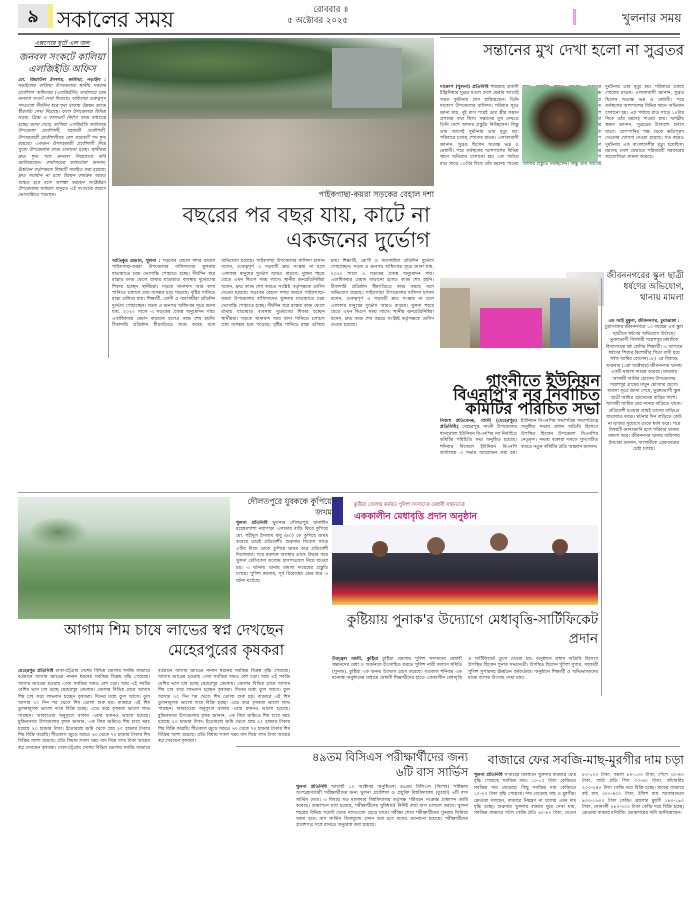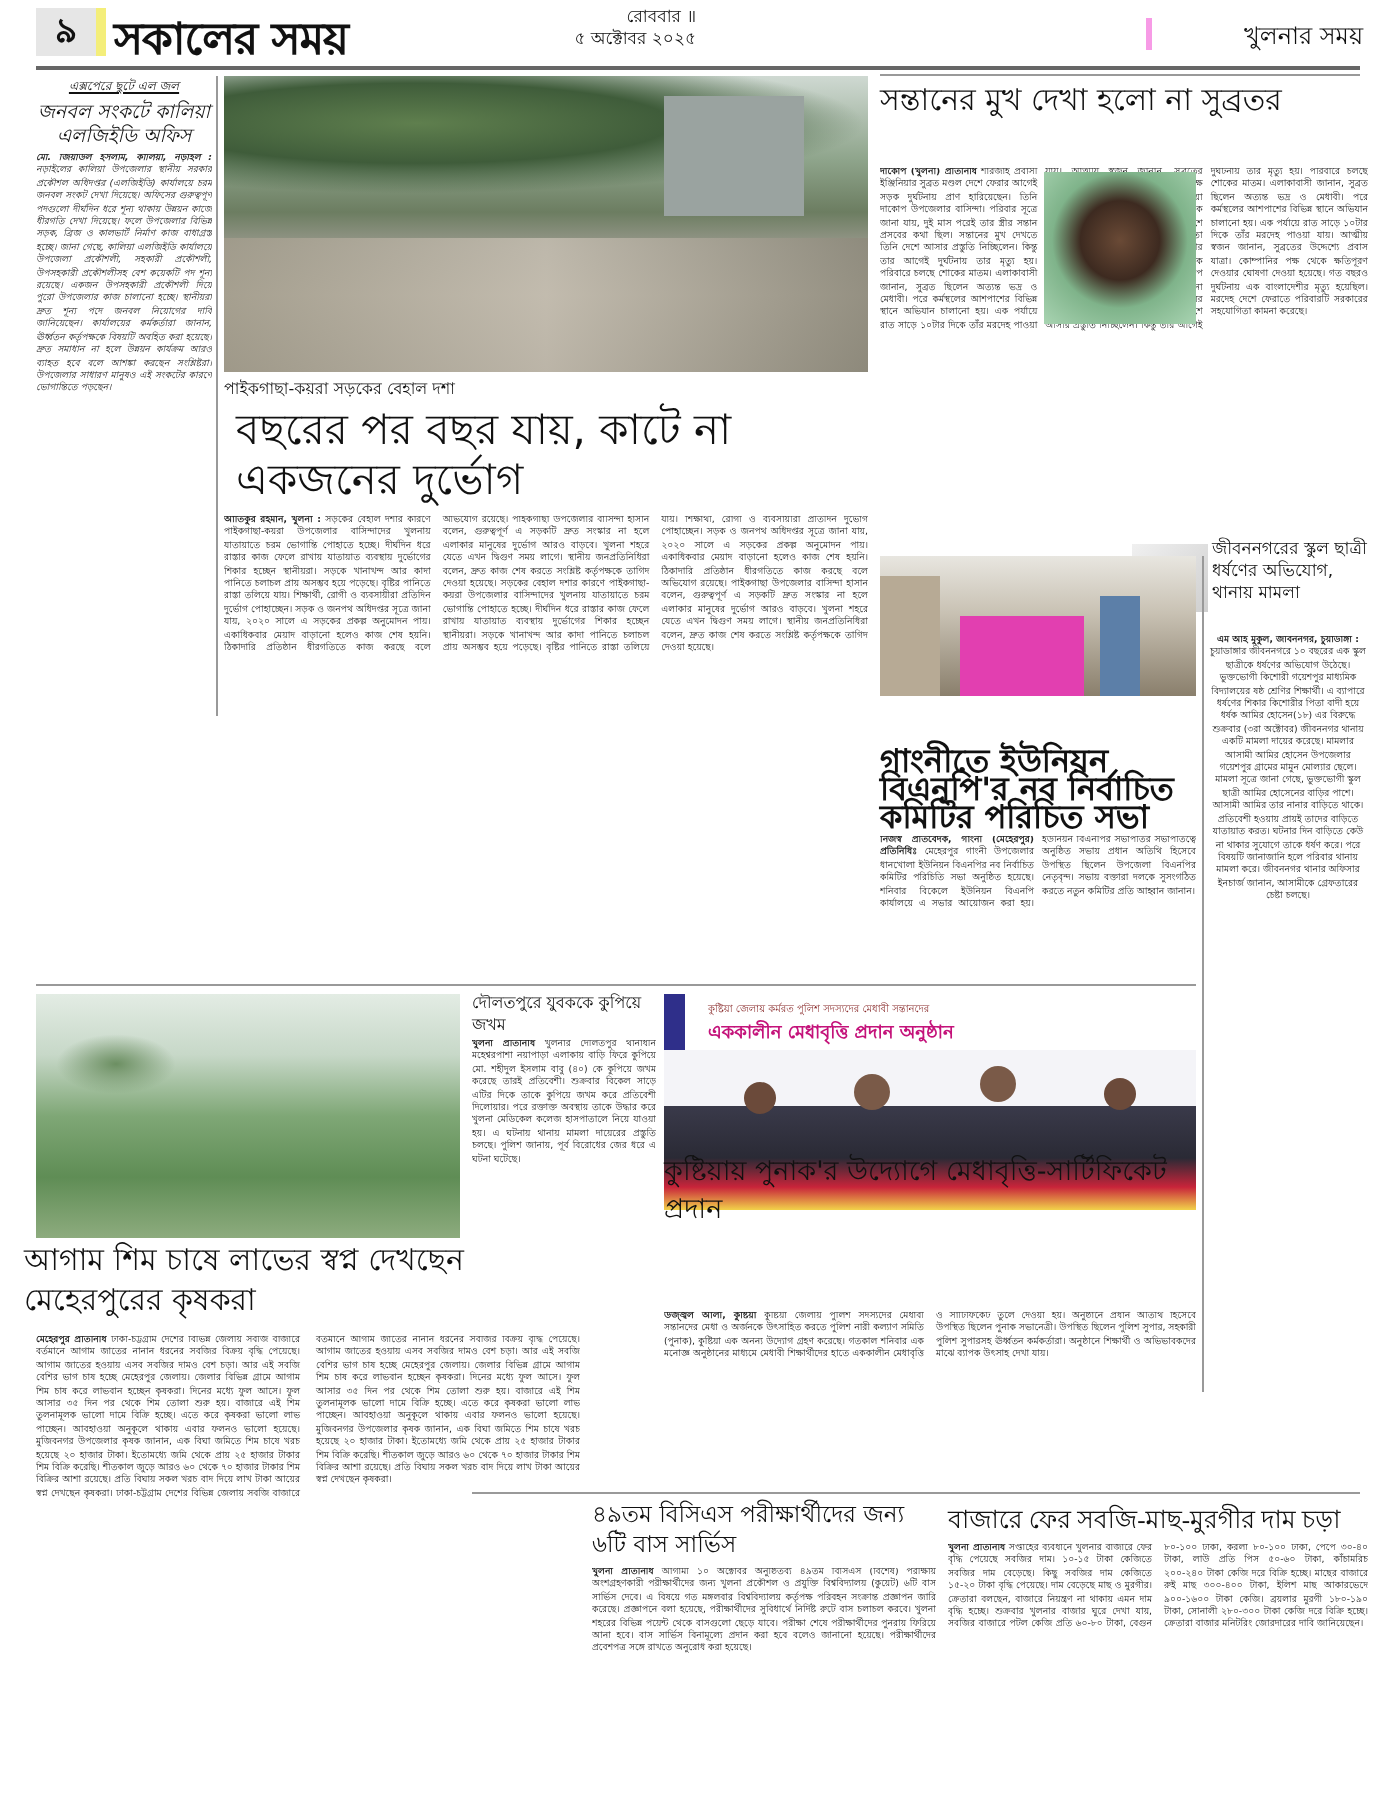--- a/index.html
+++ b/index.html
@@ -3,31 +3,31 @@
 <meta charset="utf-8">
 <style>
   * { box-sizing: border-box; margin: 0; padding: 0; }
   html, body { width: 700px; height: 910px; background: #fff; overflow: hidden; }
   body { font-family: "DejaVu Sans", sans-serif; color: #111; position: relative; }
 
   .masthead { position: absolute; left: 0; top: 0; width: 700px; height: 34px; }
   .page-no { position: absolute; left: 18px; top: 4px; width: 30px; height: 24px; background: #e6e6e6;
              font-size: 17px; font-weight: bold; text-align: center; line-height: 24px; }
   .yellow-bar { position: absolute; left: 48px; top: 4px; width: 5px; height: 24px; background: #f4ee7a; }
-  .paper-name { position: absolute; left: 57px; top: 2px; font-size: 22px; font-weight: 700; letter-spacing: -0.5px; font-family: "DejaVu Sans", sans-serif; }
+  .paper-name { position: absolute; left: 57px; top: 2px; font-size: 22px; font-weight: 400; letter-spacing: -0.5px; font-family: "DejaVu Sans", sans-serif; }
   .date-box { position: absolute; left: 268px; top: 4px; font-size: 8.5px; text-align: right; line-height: 11px; width: 80px; }
   .pink-bar { position: absolute; left: 573px; top: 9px; width: 3px; height: 16px; background: #f79be6; }
   .section-name { position: absolute; left: 590px; top: 9px; font-size: 12px; margin-left: 32px; }
   .rule { position: absolute; left: 18px; top: 33px; width: 662px; height: 2px; background: #666; }
 
   .col-text { font-size: 4.6px; line-height: 6.4px; color: #222; text-align: justify; overflow: hidden; }
   .byline { font-weight: bold; }
   .photo { position: absolute; overflow: hidden; }
 
-  .head { position: absolute; text-align: left; color: #111; font-weight: normal; }
+  .head { position: absolute; text-align: right; color: #111; font-weight: normal; }
   .sep-v { position: absolute; width: 1px; background: #999; }
   .sep-h { position: absolute; height: 1px; background: #999; }
   .article { position: absolute; }
   .kicker { font-size: 6px; text-decoration: underline; text-align: center; }
 </style>
 </head>
 <body>
 
 <div class="masthead">
   <div class="page-no">৯</div>
@@ -125,21 +125,21 @@
 <div class="photo" style="left:332px;top:497px;width:266px;height:108px;background:#f4f4f8;">
   <div style="position:absolute;left:0;top:0;width:100%;height:28px;background:linear-gradient(90deg,#2f2f8a 0 4%,#ffffff 4%);"></div>
   <div style="position:absolute;left:22px;top:4px;font-size:5px;color:#8a2c2c;">কুষ্টিয়া জেলায় কর্মরত পুলিশ সদস্যদের মেধাবী সন্তানদের</div>
   <div style="position:absolute;left:22px;top:12px;font-size:9px;color:#c4127a;font-weight:bold;">এককালীন মেধাবৃত্তি প্রদান অনুষ্ঠান</div>
   <div style="position:absolute;left:0;top:56px;width:100%;height:52px;background:linear-gradient(180deg,#3a3a4a 0%,#2a2a35 50%,#c8243a 78%,#f2d24a 100%);"></div>
   <div style="position:absolute;left:40px;top:44px;width:16px;height:16px;border-radius:50%;background:#6b4a3a;"></div>
   <div style="position:absolute;left:95px;top:40px;width:18px;height:18px;border-radius:50%;background:#7a5a48;"></div>
   <div style="position:absolute;left:158px;top:36px;width:18px;height:18px;border-radius:50%;background:#7a5a48;"></div>
   <div style="position:absolute;left:220px;top:42px;width:16px;height:16px;border-radius:50%;background:#6b4a3a;"></div>
 </div>
-<div class="head" style="left:332px;top:577px;width:266px;font-size:13.5px;line-height:19px;">কুষ্টিয়ায় পুনাক'র উদ্যোগে মেধাবৃত্তি-সার্টিফিকেট প্রদান</div>
+<div class="head" style="left:332px;top:610px;width:266px;font-size:13.5px;line-height:19px;">কুষ্টিয়ায় পুনাক'র উদ্যোগে মেধাবৃত্তি-সার্টিফিকেট প্রদান</div>
 <div class="article" style="left:332px;top:656px;width:266px;height:90px;">
   <div class="col-text" style="column-count:2;column-gap:6px;height:88px;">
     <span class="byline">উজ্জ্বল আলী, কুষ্টিয়া</span>
     <span>কুষ্টিয়া জেলায় পুলিশ সদস্যদের মেধাবী সন্তানদের মেধা ও অর্জনকে উৎসাহিত করতে পুলিশ নারী কল্যাণ সমিতি (পুনাক), কুষ্টিয়া এক অনন্য উদ্যোগ গ্রহণ করেছে। গতকাল শনিবার এক মনোজ্ঞ অনুষ্ঠানের মাধ্যমে মেধাবী শিক্ষার্থীদের হাতে এককালীন মেধাবৃত্তি ও সার্টিফিকেট তুলে দেওয়া হয়। অনুষ্ঠানে প্রধান অতিথি হিসেবে উপস্থিত ছিলেন পুনাক সভানেত্রী। উপস্থিত ছিলেন পুলিশ সুপার, সহকারী পুলিশ সুপারসহ ঊর্ধ্বতন কর্মকর্তারা। অনুষ্ঠানে শিক্ষার্থী ও অভিভাবকদের মাঝে ব্যাপক উৎসাহ দেখা যায়।</span>
   </div>
 </div>
 
 <div class="sep-h" style="left:236px;top:746px;width:444px;"></div>
 <div class="head" style="left:296px;top:750px;width:172px;font-size:11.5px;line-height:15px;">৪৯তম বিসিএস পরীক্ষার্থীদের জন্য ৬টি বাস সার্ভিস</div>
 <div class="article" style="left:296px;top:784px;width:172px;height:122px;">

